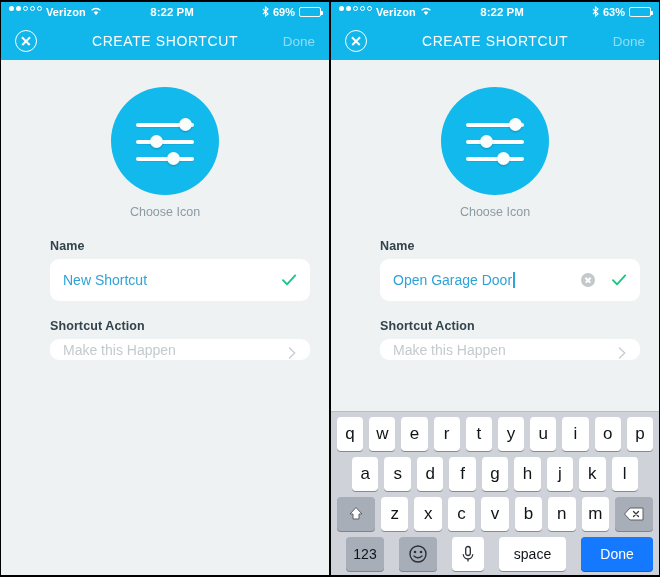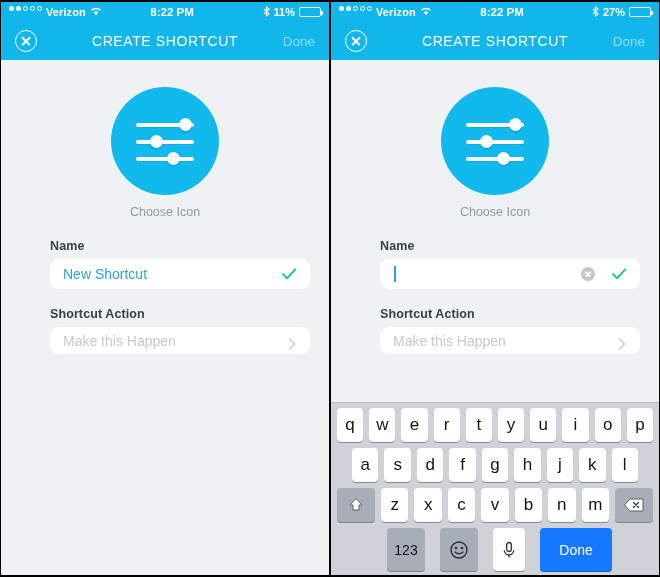--- a/index.html
+++ b/index.html
@@ -125,21 +125,21 @@
     margin-top: 10px; color:#8b9ba3; font-size: 12.5px;
   }
 
   .field-group { padding: 0 19px; margin-left: 30px; }
   .field-label {
     color:#32434c; font-size: 12.5px; font-weight: bold;
     margin-bottom: 6px; letter-spacing:.1px;
   }
   .textfield {
     background:#ffffff; border-radius: 9px;
-    height: 30px; display:flex; align-items:center;
+    height: 42px; display:flex; align-items:center;
     padding: 0 13px;
   }
   .tf-value { color:#2fa2d8; font-size: 14px; flex: 1 1 auto; display:flex; align-items:center;}
   .caret {
     display:inline-block; width:1.5px; height:16px; background:#2fa2d8;
     margin-left:1px;
   }
   .clear-btn {
     width:14px; height:14px; border-radius:50%; background:#c3c8cb;
     position:relative; margin-right: 16px; flex:0 0 auto;
@@ -148,21 +148,21 @@
     content:""; position:absolute; left:50%; top:50%;
     width:7px; height:1.5px; background:#ffffff;
   }
   .clear-btn::before { transform: translate(-50%,-50%) rotate(45deg); }
   .clear-btn::after  { transform: translate(-50%,-50%) rotate(-45deg); }
   .check {
     width:16px; height:16px; flex:0 0 auto;
   }
   .actionfield {
     background:#ffffff; border-radius: 9px;
-    height: 27px; display:flex; align-items:center;
+    height: 21px; display:flex; align-items:center;
     padding: 0 13px;
   }
   .af-placeholder { color:#c3cace; font-size:14px; flex:1 1 auto; }
   .chev { width:9px; height:9px; flex:0 0 auto; }
 
   .gap-name { margin-top: 20px; }
   .gap-action { margin-top: 18px; }
 
   
   .keyboard {
@@ -185,21 +185,21 @@
   }
   .row2 { padding: 0 15px; }
   .row3 { align-items:center; }
   .key.fn {
     background:#a8aeb8;
     box-shadow: 0 1px 0 #7e838c;
   }
   .key.shift { flex: 0 0 38px; }
   .key.del { flex: 0 0 38px; }
   .row3 .key.letter { flex: 1 1 0; }
-  .row4 .key { height: 43px; font-size: 14px; margin-left: 12px; }
+  .row4 .key { height: 34px; font-size: 14px; margin-left: 12px; }
   .key.num { flex: 0 0 38px; font-size: 14px; }
   .key.emoji { flex: 0 0 38px; }
   .key.mic { flex: 0 0 32px; }
   .key.space { flex: 1 1 auto; color:#111418; font-size: 14px;}
   .key.done {
     flex: 0 0 72px; background:#1479ff; color:#ffffff; font-size:14px;
     box-shadow: 0 1px 0 #0e5fcb;
   }
 </style>
 </head>
@@ -226,21 +226,21 @@
             </svg>
         </span>
       </div>
       <div class="sb-time">8:22 PM</div>
       <div class="sb-right">
         <span class="bt">
           <svg width="7" height="11" viewBox="0 0 7 11">
               <path d="M1 3 L6 8 L3.5 10 L3.5 1 L6 3 L1 8" stroke="#fff" stroke-width="1.1" fill="none"></path>
             </svg>
         </span>
-        <span class="batt-pct">11%</span>
+        <span class="batt-pct">69%</span>
         <span class="batt"><span class="batt-fill" style="width:97%"></span></span>
       </div>
     </div>
 
     <div class="navbar">
       <div class="close-btn"></div>
       <div class="nav-title">CREATE SHORTCUT</div>
       <div class="nav-done">Done</div>
     </div>
 
@@ -308,21 +308,21 @@
             </svg>
         </span>
       </div>
       <div class="sb-time">8:22 PM</div>
       <div class="sb-right">
         <span class="bt">
           <svg width="7" height="11" viewBox="0 0 7 11">
               <path d="M1 3 L6 8 L3.5 10 L3.5 1 L6 3 L1 8" stroke="#fff" stroke-width="1.1" fill="none"></path>
             </svg>
         </span>
-        <span class="batt-pct">27%</span>
+        <span class="batt-pct">63%</span>
         <span class="batt"><span class="batt-fill" style="width:95%"></span></span>
       </div>
     </div>
 
     <div class="navbar">
       <div class="close-btn"></div>
       <div class="nav-title">CREATE SHORTCUT</div>
       <div class="nav-done">Done</div>
     </div>
 
@@ -342,20 +342,21 @@
               <div class="slider-knob" style="left: 31px;"></div>
             </div>
         </div>
         <div class="choose-label">Choose Icon</div>
       </div>
 
       <div class="field-group gap-name">
         <div class="field-label">Name</div>
         <div class="textfield">
           <span class="tf-value">
+              <span>Open Garage Door</span>
               <i class="caret"></i>
             </span>
           <span class="clear-btn"></span>
           <span class="check">
             <svg width="16" height="16" viewBox="0 0 16 16">
                 <path d="M2 8.2 L6 12.3 L14.2 3.4" stroke="#18c784" stroke-width="1.9" fill="none" stroke-linecap="round" stroke-linejoin="round"></path>
               </svg>
           </span>
         </div>
       </div>
@@ -429,17 +430,18 @@
               <path d="M6 12 Q10 15.5 14 12" stroke="#2c3036" stroke-width="1.4" fill="none" stroke-linecap="round"></path>
             </svg>
         </div>
         <div class="key mic">
           <svg width="14" height="18" viewBox="0 0 14 18">
               <rect x="4.7" y="1.5" width="4.6" height="9" rx="2.3" fill="none" stroke="#2c3036" stroke-width="1.3"></rect>
               <path d="M2.3 9.2 A4.7 4.7 0 0 0 11.7 9.2" stroke="#2c3036" stroke-width="1.3" fill="none"></path>
               <path d="M7 14 L7 16.5" stroke="#2c3036" stroke-width="1.3"></path>
             </svg>
         </div>
+        <div class="key space">space</div>
         <div class="key done">Done</div>
       </div>
     </div>
   </div>
 </div>
 
 </body></html>

